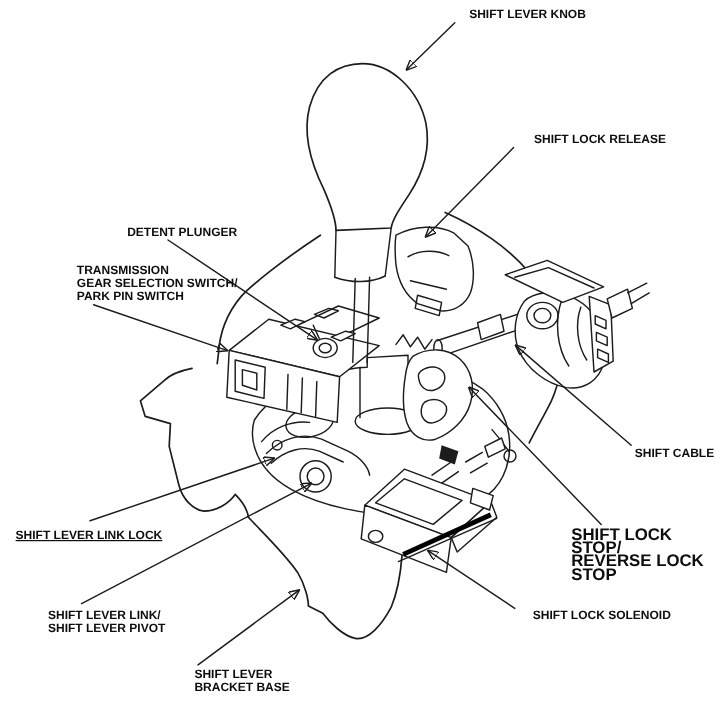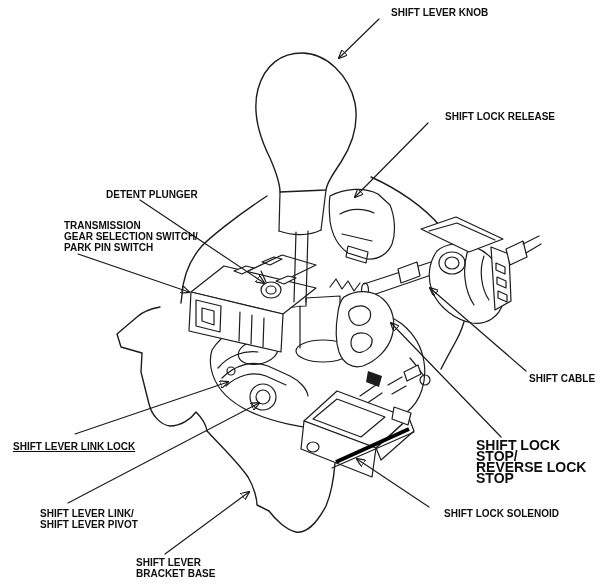--- a/index.html
+++ b/index.html
@@ -180,15 +180,15 @@
     <div class="part-label" style="left: 21px; top: 220px; font-size: 10px; margin-left: 43px;">TRANSMISSION
 GEAR SELECTION SWITCH/
 PARK PIN SWITCH</div>
     <div class="part-label" style="left: 529px; top: 373px; font-size: 10px;">SHIFT CABLE</div>
     <div class="part-label" style="left: 476px; top: 440px; font-size: 14px;">SHIFT LOCK STOP/
 REVERSE LOCK STOP</div>
     <div class="part-label" style="left: 444px; top: 508px; font-size: 10px;">SHIFT LOCK SOLENOID</div>
     <div class="part-label" style="left: 13px; top: 441px; font-size: 10px; text-decoration: underline;">SHIFT LEVER LINK LOCK</div>
     <div class="part-label" style="left: 40px; top: 508px; font-size: 10px;">SHIFT LEVER LINK/
 SHIFT LEVER PIVOT</div>
-    <div class="part-label" style="left: 136px; top: 557px; font-size: 10px;">SHIFT LEVER
+    <div class="part-label" style="left: 162px; top: 557px; font-size: 10px;">SHIFT LEVER
 BRACKET BASE</div>
   </div>
 
 </body></html>

